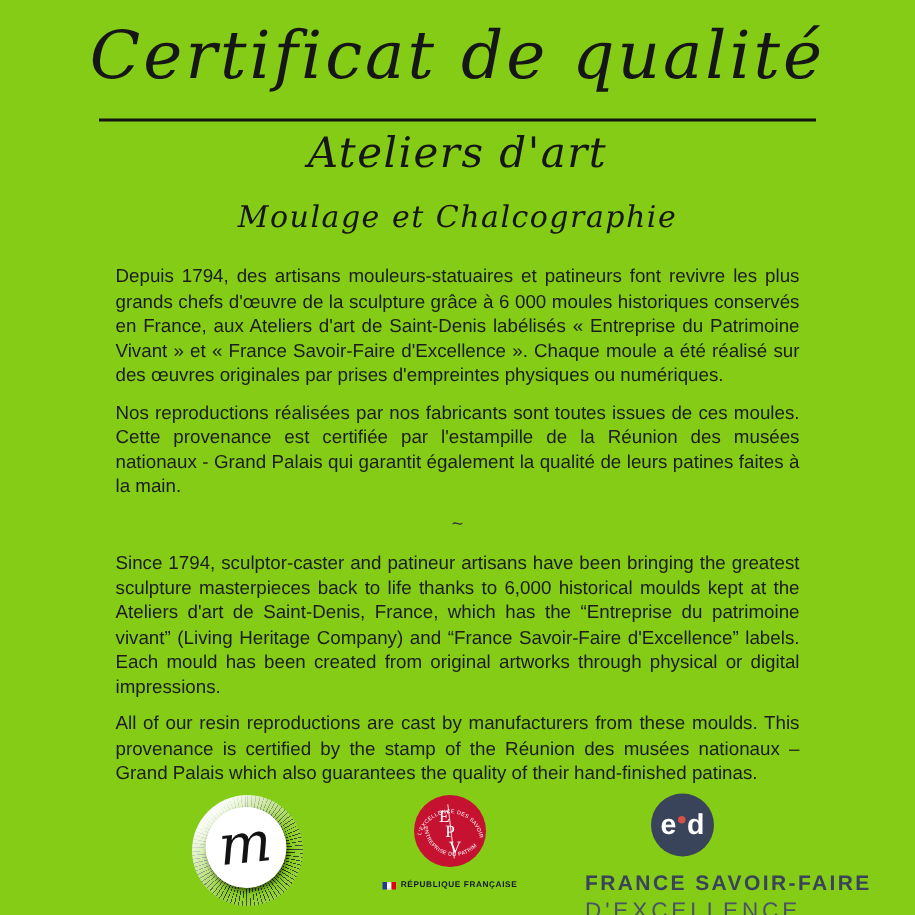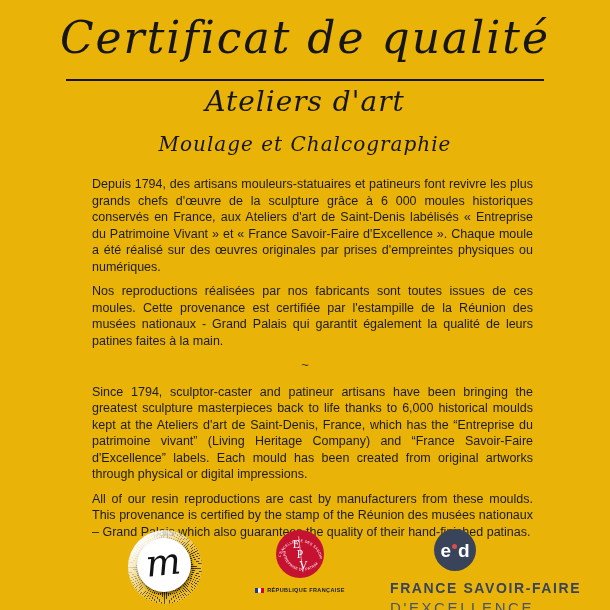--- a/index.html
+++ b/index.html
@@ -1,36 +1,36 @@
 <!DOCTYPE html>
 <html><head>
 <meta charset="utf-8">
 <style>
   html,body { margin:0; padding:0; background:#ffffff; }
   .page {
     position:relative; width:610px; height:610px; margin:0 auto;
-    background:#eab308; overflow:hidden;
+    background:#84cc16; overflow:hidden;
     font-family:"Liberation Sans", sans-serif; color:#1c1c1c;
   }
   
   .script {
     font-family:"DejaVu Serif", serif; font-style:italic; font-weight:400;
     text-align:center; color:#161616; margin:0;
   }
   .title   { font-size:44px; letter-spacing:2px; padding-top:12px; }
   .rule    { width:478px; margin:16px auto 0; border-top:2px solid #141414; }
   .subtitle1 { font-size:28px; letter-spacing:1px; margin-top:4px; }
   .subtitle2 { font-size:20px; letter-spacing:1px; margin-top:14px; }
 
   
   .body {
     width:456px; margin:20px auto 0;
     font-size:12.5px; line-height:16.5px; text-align:justify;
   }
-  .body p { margin:0 0 8px 15px; }
+  .body p { margin:0 0 8px 0; }
   .sep { text-align:center; font-size:13px; margin:4px 0 10px 0; color:#333; }
   .en  { }
 
   
   .footer { position:absolute; left:0; top:527px; width:610px; height:83px; }
 
   
   .rmn { position:absolute; left:128px; top:3px; width:74px; height:74px; }
   .rmn .burst {
     position:absolute; inset:0; border-radius:50%;

